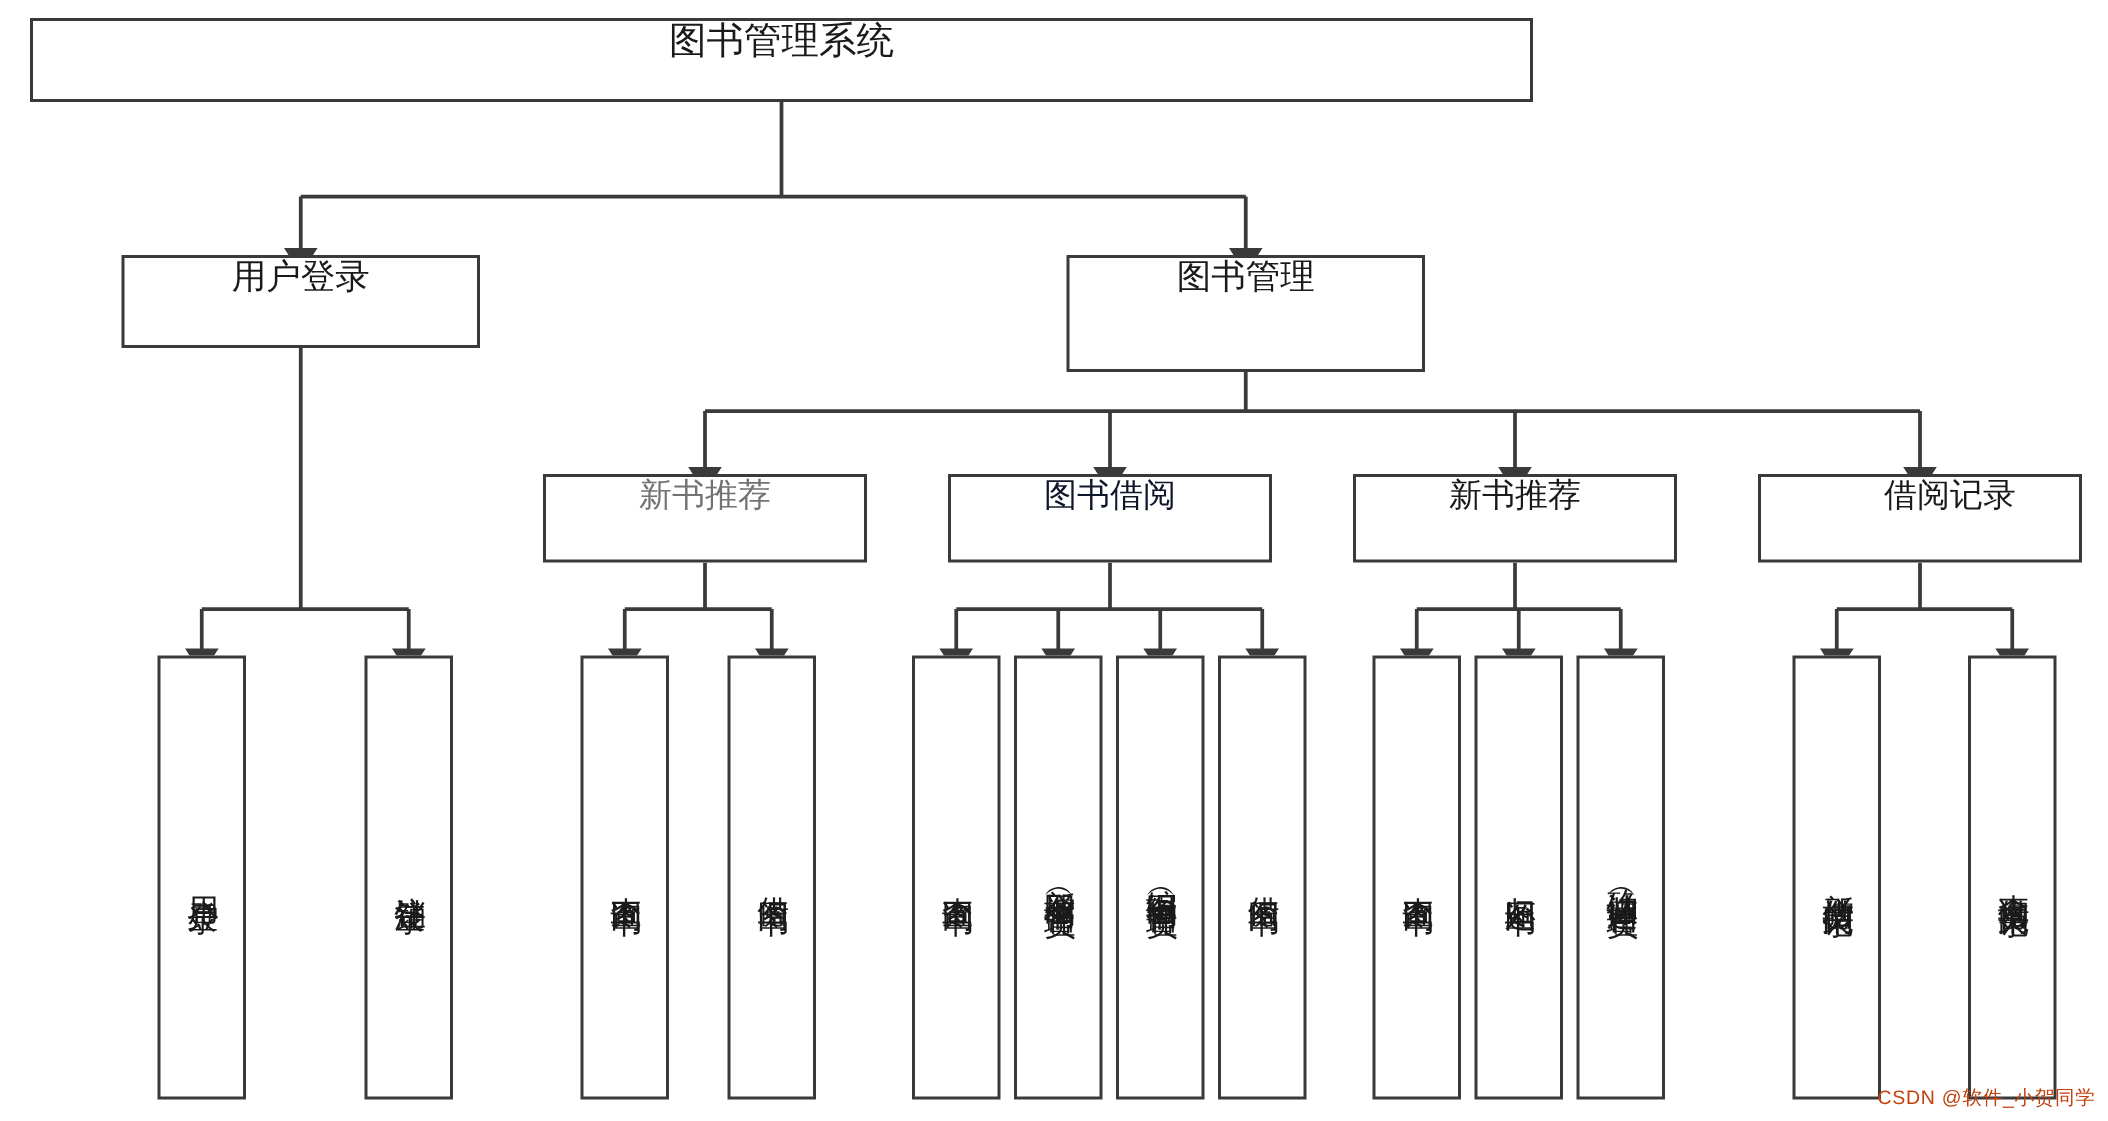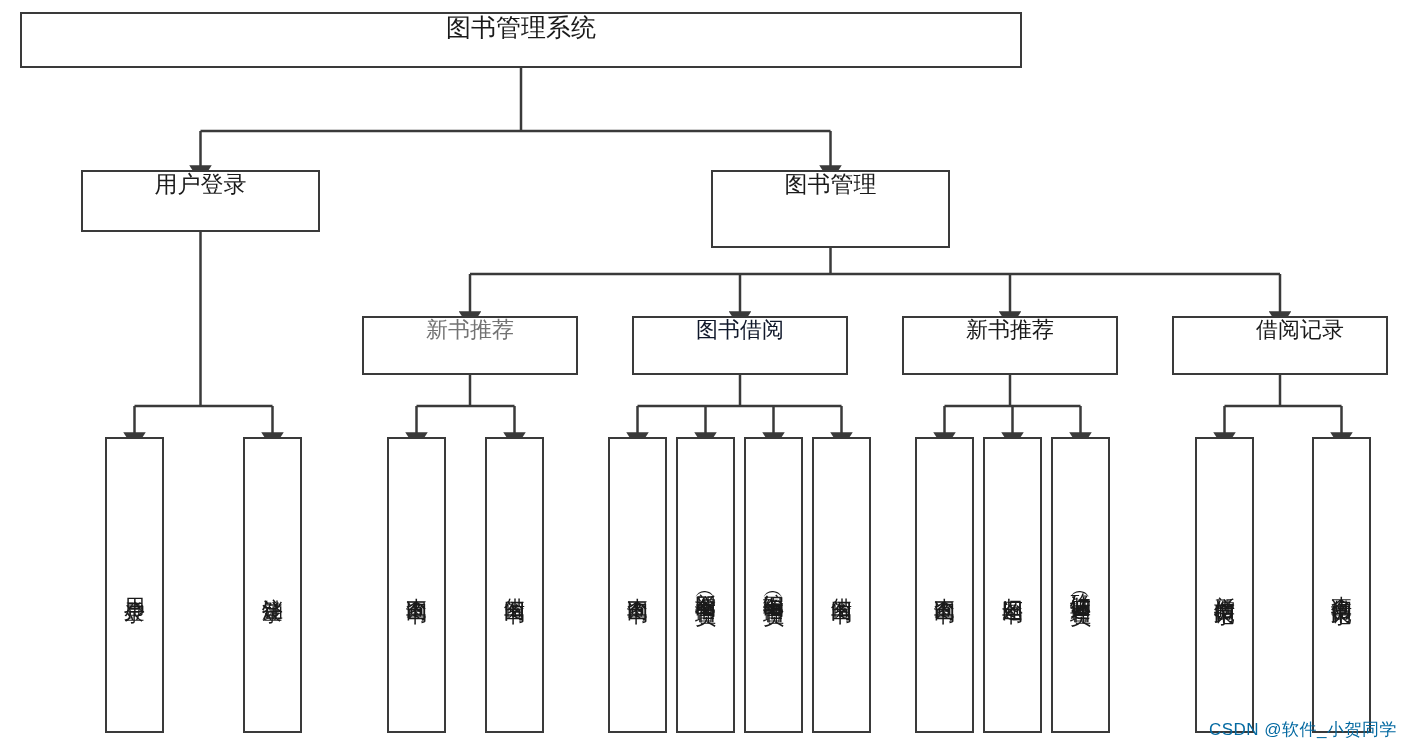--- a/index.html
+++ b/index.html
@@ -55,22 +55,22 @@
     text-align: center;
   }
   .lvl0 .node-label { font-size: 25px; }
   .lvl1 .node-label { font-size: 23px; }
   .lvl2 .node-label { font-size: 22px; }
   .lvl3 .node-label { font-size: 21px; }
   .watermark {
     position: absolute;
     right: 8px;
     bottom: 6px;
-    font-size: 17px;
-    color: #0369a1;
+    font-size: 13px;
+    color: #c2410c;
     letter-spacing: 0.5px;
     white-space: nowrap;
     user-select: none;
     margin-left: 20px;
   }
 </style>
 </head>
 <body>
 
 <div id="diagram-root">

